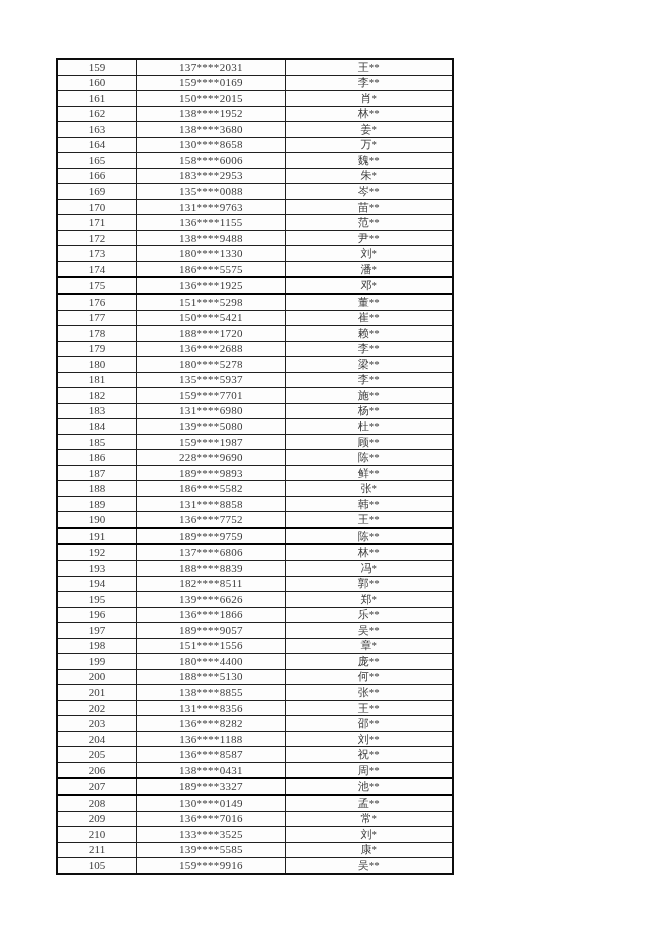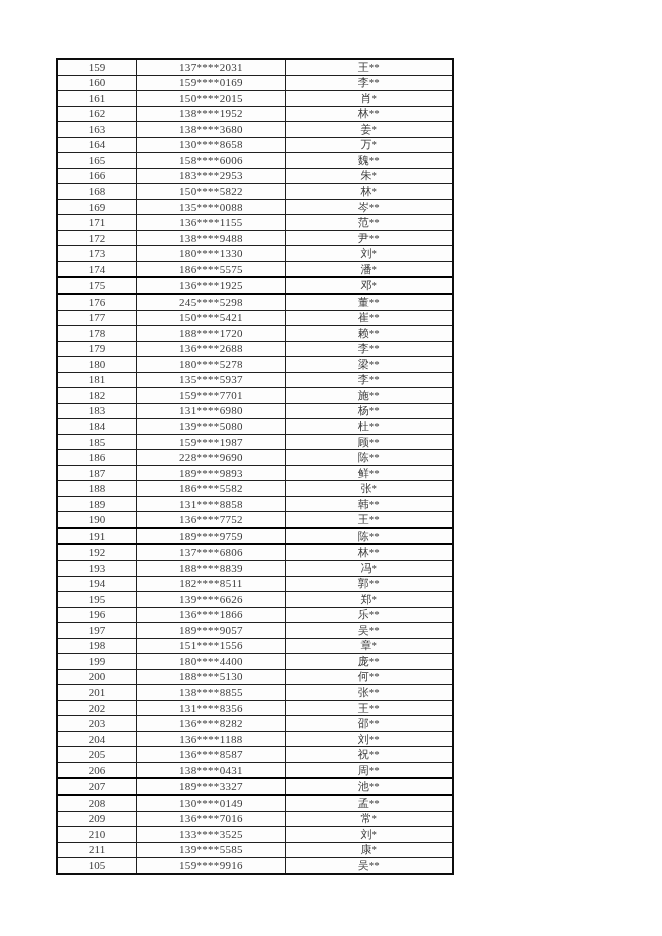--- a/index.html
+++ b/index.html
@@ -109,28 +109,28 @@
         <div class="cell col-no">165</div>
         <div class="cell col-phone">158****6006</div>
         <div class="cell col-name">魏**</div>
       </div>
       <div class="row">
         <div class="cell col-no">166</div>
         <div class="cell col-phone">183****2953</div>
         <div class="cell col-name">朱*</div>
       </div>
       <div class="row">
-        <div class="cell col-no">168</div>
-        <div class="cell col-phone">150****5822</div>
-        <div class="cell col-name">林*</div>
-      </div>
-      <div class="row">
         <div class="cell col-no">169</div>
         <div class="cell col-phone">135****0088</div>
         <div class="cell col-name">岑**</div>
+      </div>
+      <div class="row">
+        <div class="cell col-no">170</div>
+        <div class="cell col-phone">131****9763</div>
+        <div class="cell col-name">苗**</div>
       </div>
       <div class="row">
         <div class="cell col-no">171</div>
         <div class="cell col-phone">136****1155</div>
         <div class="cell col-name">范**</div>
       </div>
       <div class="row">
         <div class="cell col-no">172</div>
         <div class="cell col-phone">138****9488</div>
         <div class="cell col-name">尹**</div>
@@ -145,21 +145,21 @@
         <div class="cell col-phone">186****5575</div>
         <div class="cell col-name">潘*</div>
       </div>
       <div class="row thick">
         <div class="cell col-no">175</div>
         <div class="cell col-phone">136****1925</div>
         <div class="cell col-name">邓*</div>
       </div>
       <div class="row">
         <div class="cell col-no">176</div>
-        <div class="cell col-phone">245****5298</div>
+        <div class="cell col-phone">151****5298</div>
         <div class="cell col-name">董**</div>
       </div>
       <div class="row">
         <div class="cell col-no">177</div>
         <div class="cell col-phone">150****5421</div>
         <div class="cell col-name">崔**</div>
       </div>
       <div class="row">
         <div class="cell col-no">178</div>
         <div class="cell col-phone">188****1720</div>

